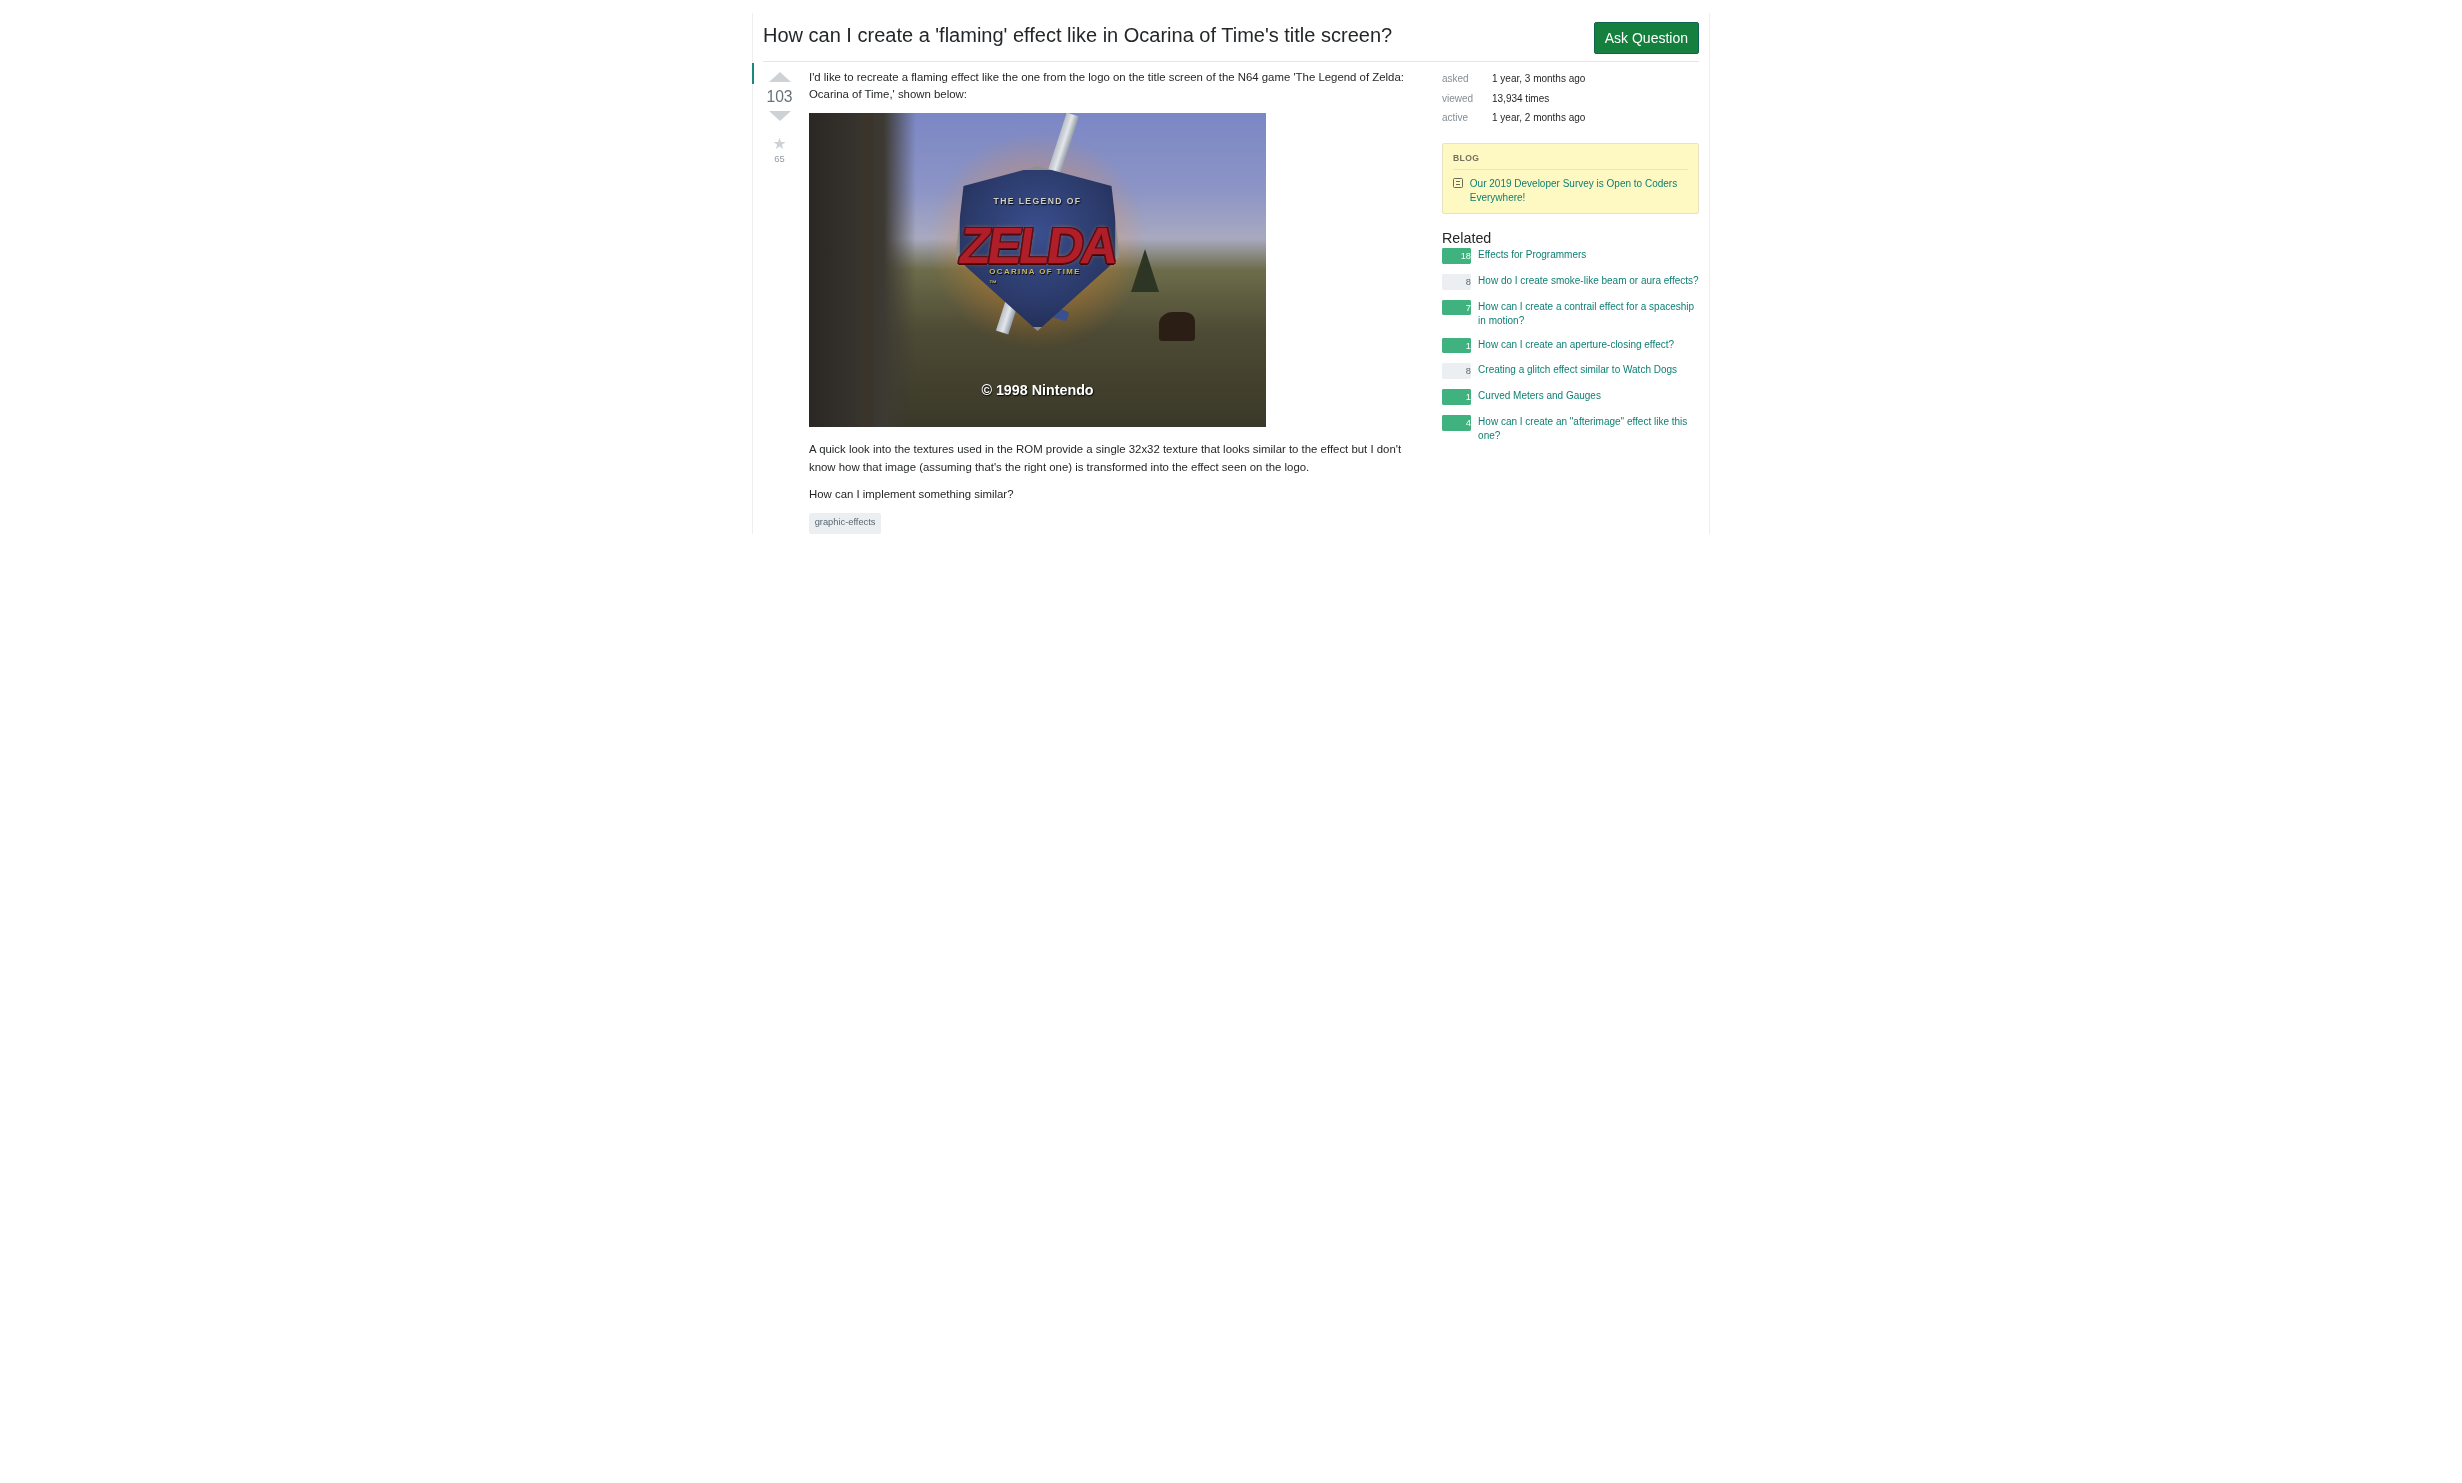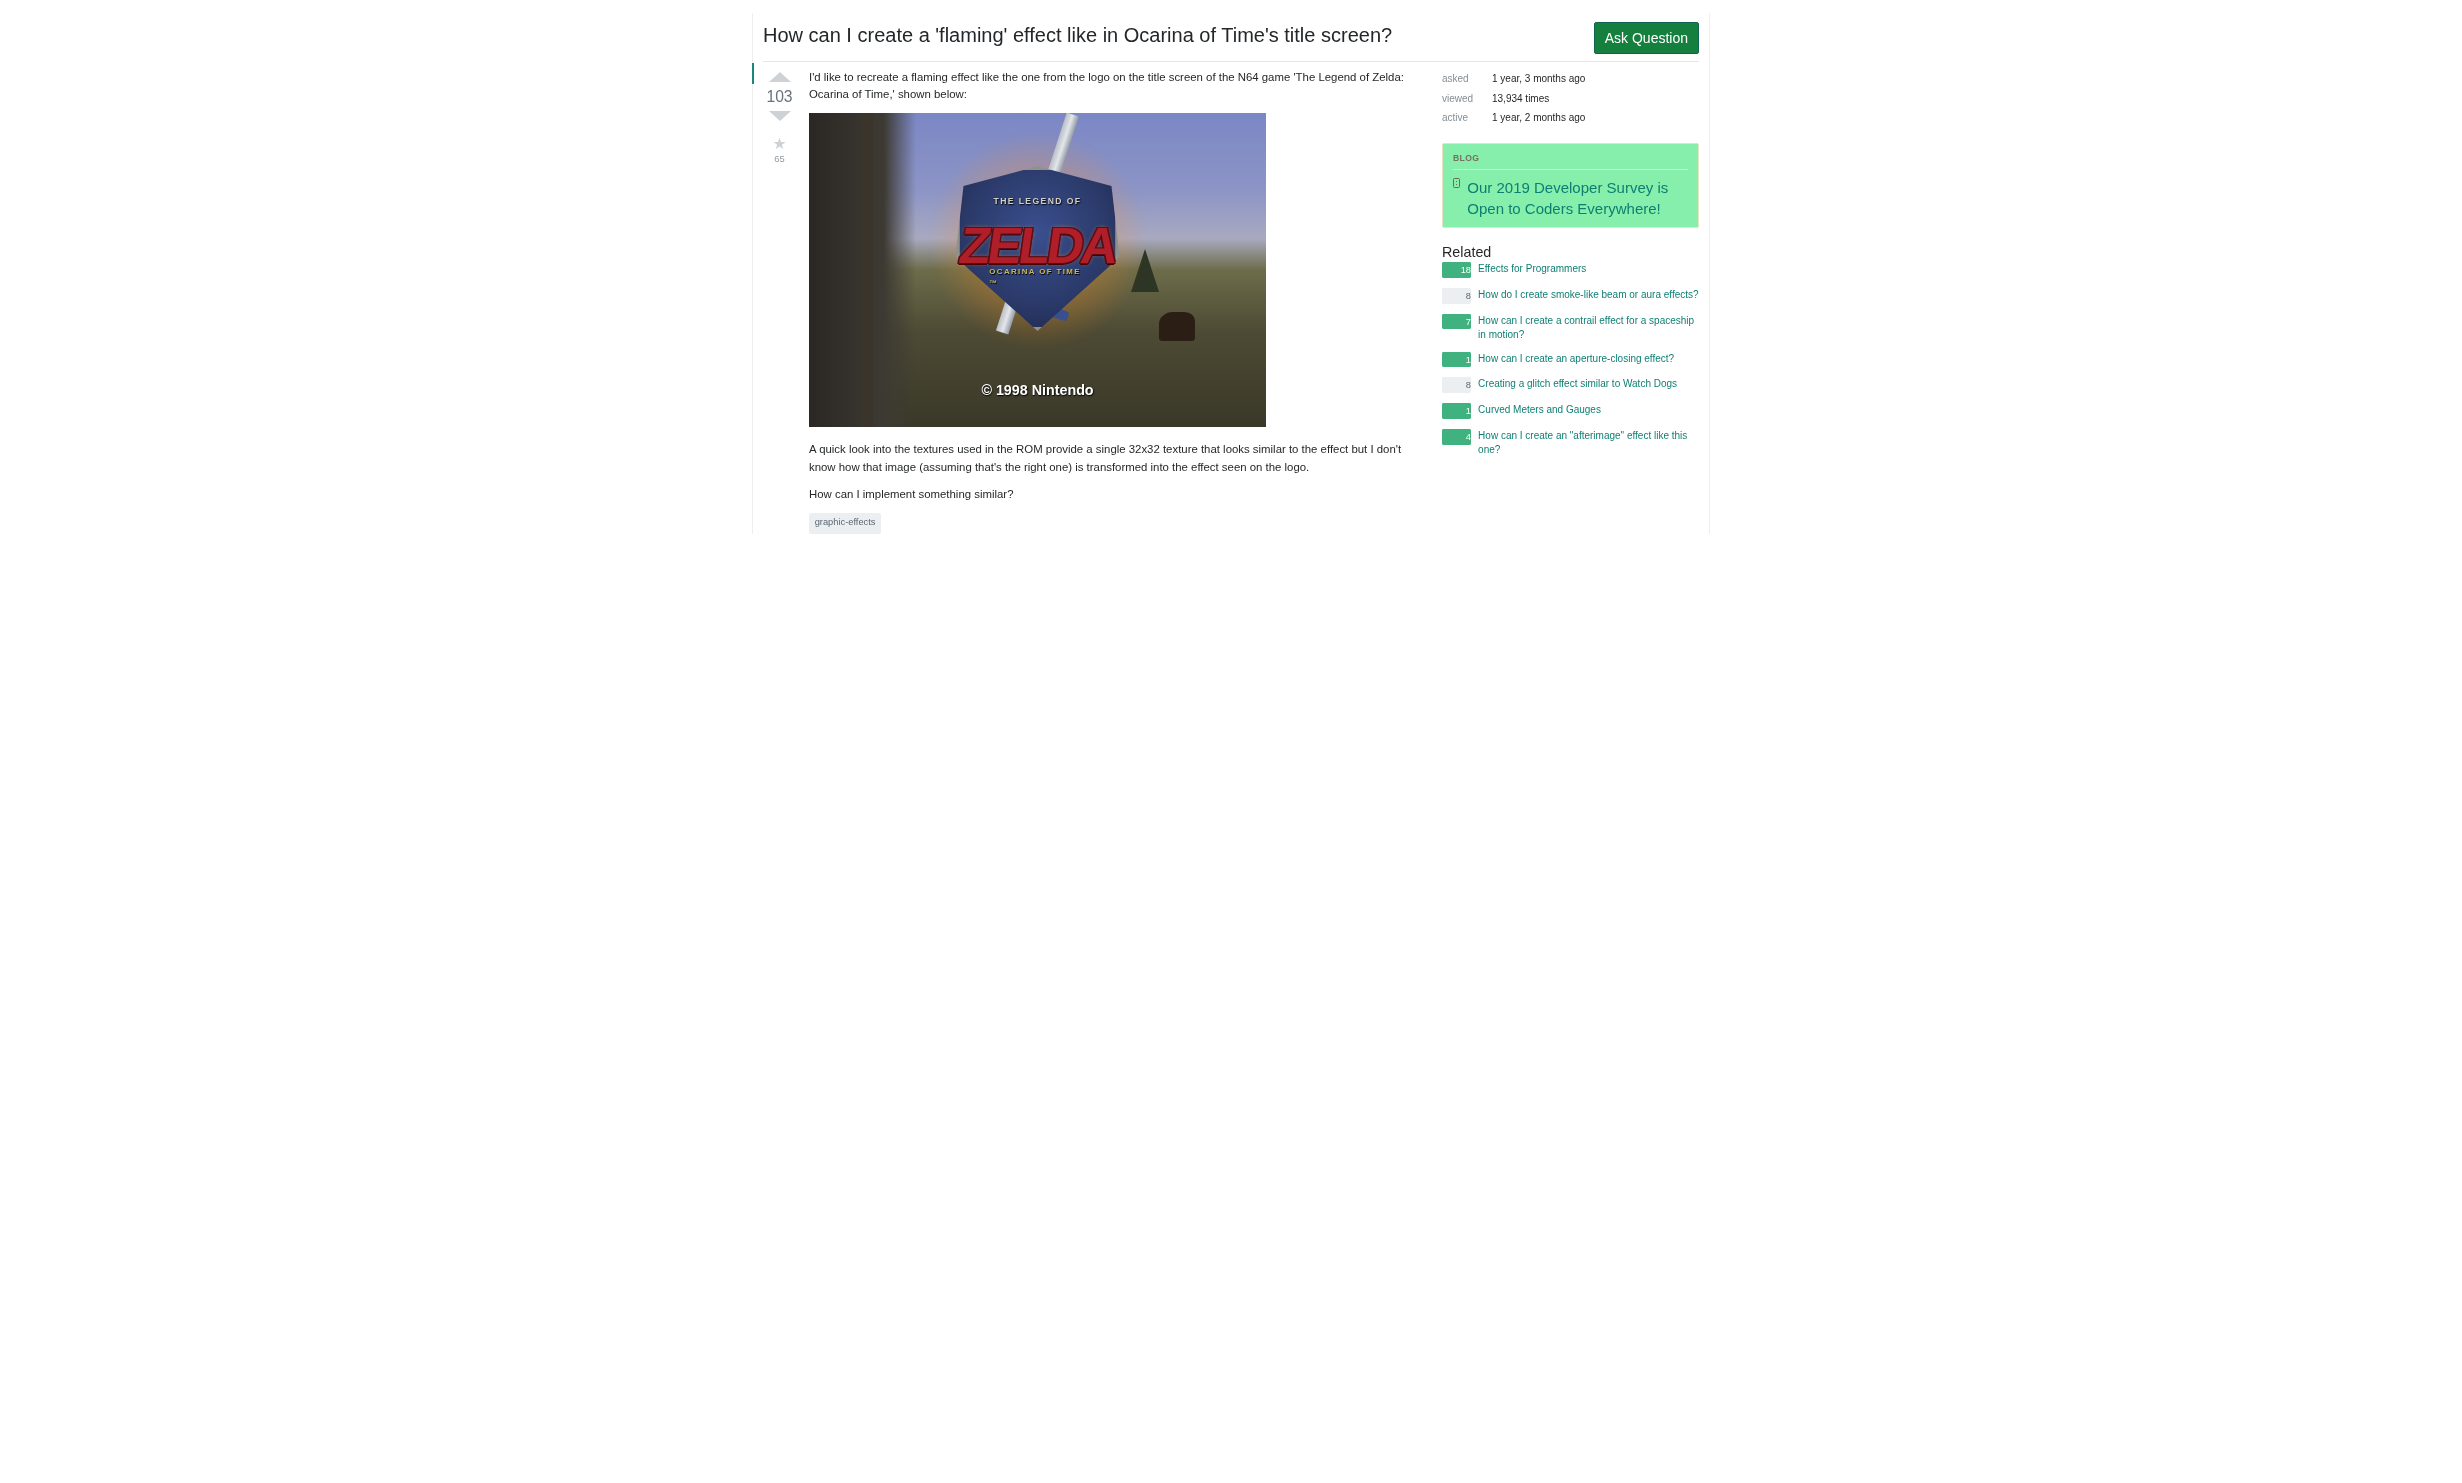--- a/index.html
+++ b/index.html
@@ -228,21 +228,21 @@
   }
   .stats-table {
     width: 100%;
     font-size: 10px;
     margin-bottom: 15.7px;
     border-collapse: collapse;
   }
   .stats-table td { padding: 4.3px 0; }
   .stats-table td:first-child { color: #848d95; width: 50px; }
   .blog-box {
-    background: #86efac;
+    background: #fef9c3;
     border: 0.7px solid #e8e1c2;
     border-radius: 2.1px;
     padding: 8.6px 10px;
     margin-bottom: 15.7px;
   }
   .blog-title {
     font-size: 8.6px;
     font-weight: 700;
     color: #74715f;
     letter-spacing: 0.4px;
@@ -251,21 +251,21 @@
     margin-bottom: 7.1px;
   }
   .blog-item {
     display: flex;
     gap: 7.1px;
     align-items: flex-start;
   }
   .blog-item a {
     color: #0d7f72;
     text-decoration: none;
-    font-size: 15px;
+    font-size: 10px;
     line-height: 1.4;
   }
   .blog-icon {
     width: 11.4px; height: 10px;
     border: 1.1px solid #6b6b57;
     border-radius: 1.4px;
     margin-top: 1.4px;
     position: relative;
   }
   .blog-icon::after {

